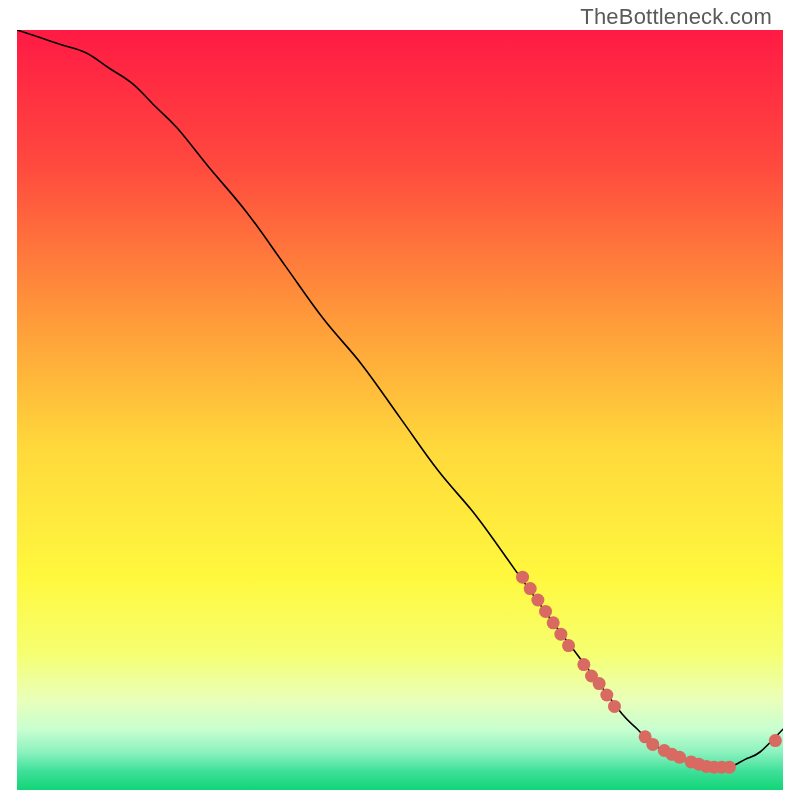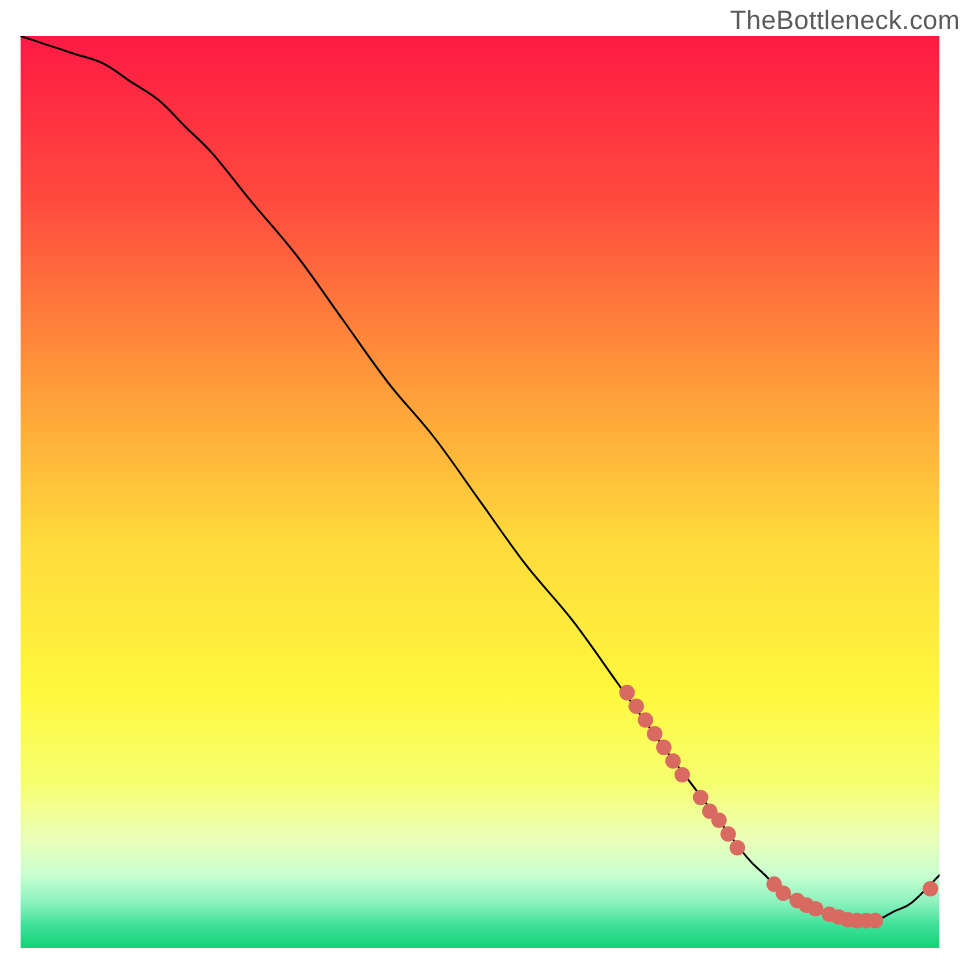--- a/index.html
+++ b/index.html
@@ -12,21 +12,21 @@
     font-family: Arial, Helvetica, sans-serif;
   }
   .stage {
     position: relative;
     width: 800px;
     height: 800px;
   }
   .watermark {
     position: absolute;
     top: 4px;
-    right: 0;
+    right: 28px;
     font-size: 22px;
     font-weight: 400;
     color: #5a5a5a;
     letter-spacing: 0.2px;
     text-align: right;
   }
   .plot {
     position: absolute;
     left: 17px;
     top: 30px;

